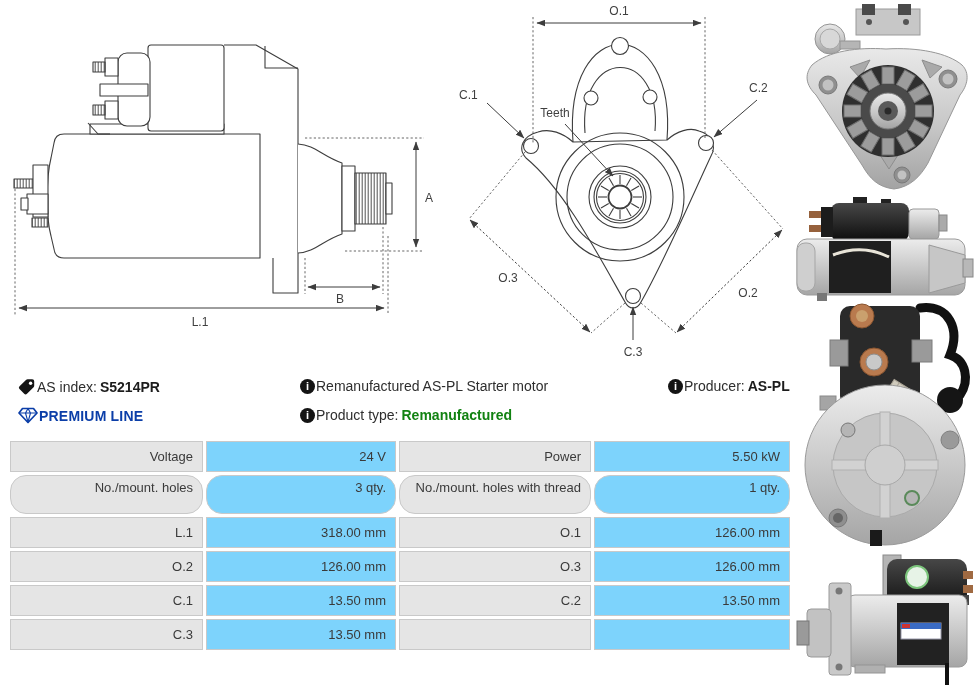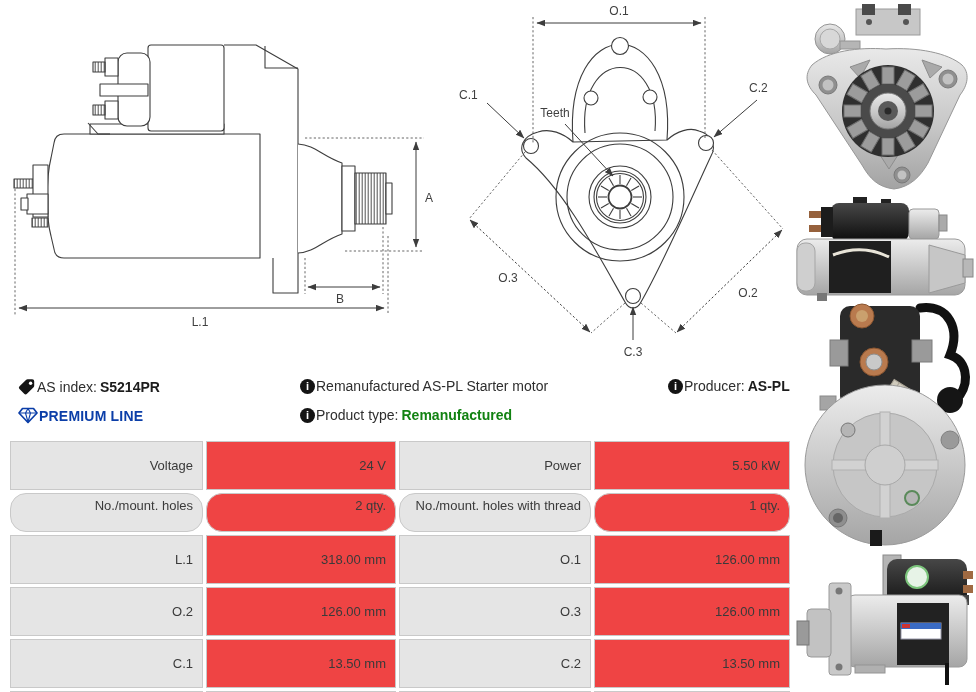--- a/index.html
+++ b/index.html
@@ -18,23 +18,23 @@
   .iico { display:inline-block; width:15px; height:15px; border-radius:50%;
           background:#141414; color:#fff; font-size:11px; font-weight:bold;
           text-align:center; line-height:15px; flex:0 0 15px; }
   .premium { color:#0b3ea8; font-weight:bold; letter-spacing:0.2px; }
   .green { color:#128212; font-weight:bold;text-align:right; }
 
   
   table.spec { position:absolute; left:7px; top:438px; border-collapse:separate;
                border-spacing:3px; table-layout:fixed; }
   table.spec td { border:1px solid #c9c9c9; font-size:13px; color:#3a3a3a;
-                  text-align:right; padding:16px 9px; height:23px; vertical-align:middle; }
+                  text-align:right; padding:7px 9px; height:23px; vertical-align:middle; }
   table.spec td.lbl { background:#e5e5e5; }
-  table.spec td.val { background:#ef4444; }
+  table.spec td.val { background:#7dd3fc; }
   table.spec tr.tall td { height:39px; vertical-align:top; padding-top:4px;border-radius:16px; }
 
   .photo { position:absolute; }
 </style>
 </head>
 <body>
 
 <div id="canvas">
 
   <svg class="abs" style="left:10px;top:6px" width="432" height="340" viewBox="0 0 432 340">
@@ -341,21 +341,21 @@
       </colgroup>
     <tbody>
       <tr>
         <td class="lbl">Voltage</td>
         <td class="val">24 V</td>
         <td class="lbl">Power</td>
         <td class="val">5.50 kW</td>
       </tr>
       <tr class="tall">
         <td class="lbl">No./mount. holes</td>
-        <td class="val">2 qty.</td>
+        <td class="val">3 qty.</td>
         <td class="lbl">No./mount. holes with thread</td>
         <td class="val">1 qty.</td>
       </tr>
       <tr>
         <td class="lbl">L.1</td>
         <td class="val">318.00 mm</td>
         <td class="lbl">O.1</td>
         <td class="val">126.00 mm</td>
       </tr>
       <tr>

